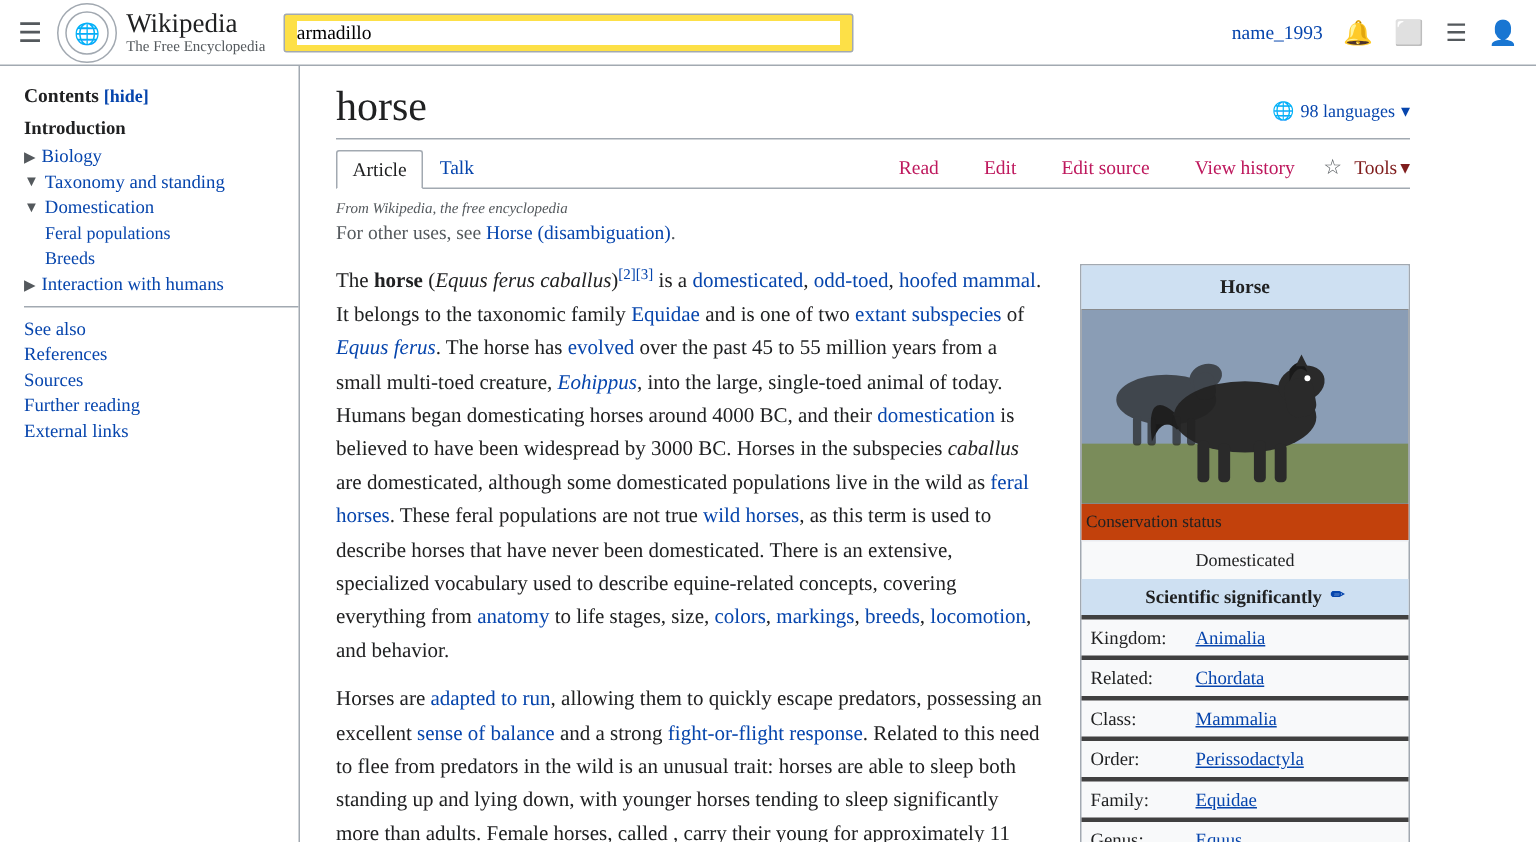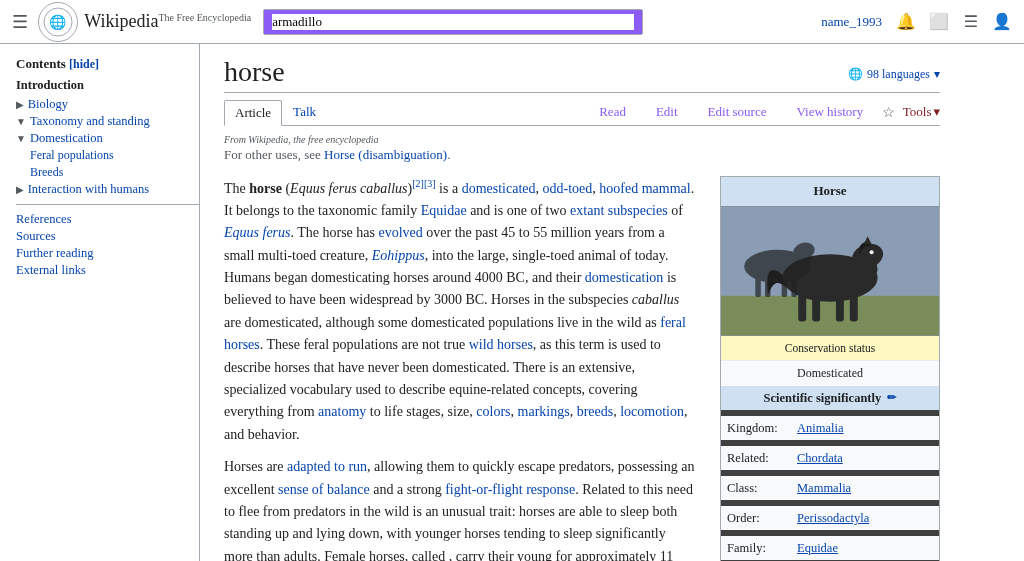--- a/index.html
+++ b/index.html
@@ -20,32 +20,32 @@
     .logo-area { display: flex; align-items: center; gap: 6px; }
     .logo-circle {
       width: 40px; height: 40px;
       border-radius: 50%;
       background: #fff;
       border: 1px solid #a2a9b1;
       display: flex; align-items: center; justify-content: center;
       font-size: 18px;
       overflow: hidden;
     }
-    .logo-text { display: flex; flex-direction: row; text-align: right; }
+    .logo-text { display: flex; flex-direction: column; }
     .logo-title { font-family: 'Linux Libertine', Georgia, serif; font-size: 18px; color: #202122; line-height: 1.1; }
     .logo-subtitle { font-size: 10px; color: #54595d; }
     .search-bar {
       flex: 1;
       max-width: 380px;
       display: flex;
       align-items: flex-end;
       border: 1px solid #a2a9b1;
       border-radius: 2px;
       padding: 4px 8px;
-      background: #8b5cf6;
+      background: #fde047;
     }
     .search-bar input {
       border: none; outline: none; width: 100%; font-size: 13px;
       font-family: inherit;
     }
     .header-right { margin-left: auto; display: flex; align-items: center; gap: 14px; font-size: 13px; color: #54595d; }
     .header-username { color: #0645ad; font-size: 13px; }
     .header-icon { font-size: 16px; cursor: pointer; }
 
     
@@ -119,21 +119,21 @@
     }
     .tab.active {
       color: #202122;
       border: 1px solid #a2a9b1;
       border-bottom: 1px solid #fff;
       background: #fff;
       margin-bottom: -1px;
       border-radius: 2px 2px 0 0;
     }
     .tab-right { margin-left: auto; display: flex; gap: 8px; align-items: center; }
-    .tab-right .tab { color: #8b5cf6; font-family: Liberation Serif, serif; }
+    .tab-right .tab { color: #be185d; font-family: Liberation Serif, serif; }
     .star-icon { font-size: 14px; color: #54595d; cursor: pointer; }
     .tools-btn { font-size: 13px; color: #7f1d1d; cursor: pointer; display: flex; align-items: center; gap: 2px; }
 
     .from-wikipedia { font-size: 10px; color: #54595d; font-style: italic; }
     
     .article-body { font-size: 14px; line-height: 1.6; }
     .disambig { font-size: 13px; margin-bottom: 10px; color: #54595d; }
     .disambig a, p a { color: #0645ad; text-decoration: none; }
     
     .article-with-infobox {
@@ -168,25 +168,25 @@
       width: 100%;
       height: 130px;
       background: #888;
       position: relative;
       overflow: hidden;
       display: flex;
       align-items: center;
       justify-content: center;
     }
     .horse-svg { width: 100%; height: 100%; }
-    .infobox-caption { text-align: center; font-size: 11.5px; padding: 3px; background: #fef9c3; font-family: Liberation Serif, serif; }
+    .infobox-caption { font-size: 11.5px; padding: 3px; background: #c2410c; font-family: Liberation Serif, serif; }
     .infobox-row {
       display: flex;
       padding: 2px 6px;
-      border-top: 6px solid #404040;
+      border-top: 3px solid #404040;
       font-size: 12.5px;
     }
     .infobox-label { min-width: 70px; font-weight: normal; color: #202122; }
     .infobox-value { color: #0645ad; cursor: pointer; }
     .sci-class-header {
       display: flex; align-items: center; justify-content: center;
       padding: 2px 6px;
       background: #cee0f2;
       font-weight: bold;
       font-size: 12.5px;
@@ -263,20 +263,23 @@
       </div>
     </div>
 
     <div class="toc-item">
       <span class="toc-arrow">▶</span>
       <span>Interaction with humans</span>
     </div>
 
     <hr class="toc-separator">
 
+    <div class="toc-item">
+      <span>See also</span>
+    </div>
     <div class="toc-item">
       <span>References</span>
     </div>
     <div class="toc-item">
       <span>Sources</span>
     </div>
     <div class="toc-item">
       <span>Further reading</span>
     </div>
     <div class="toc-item">

